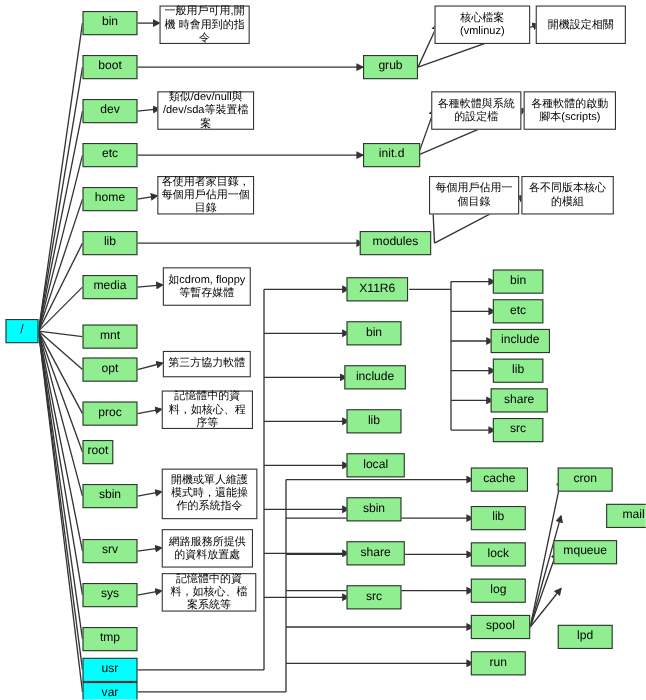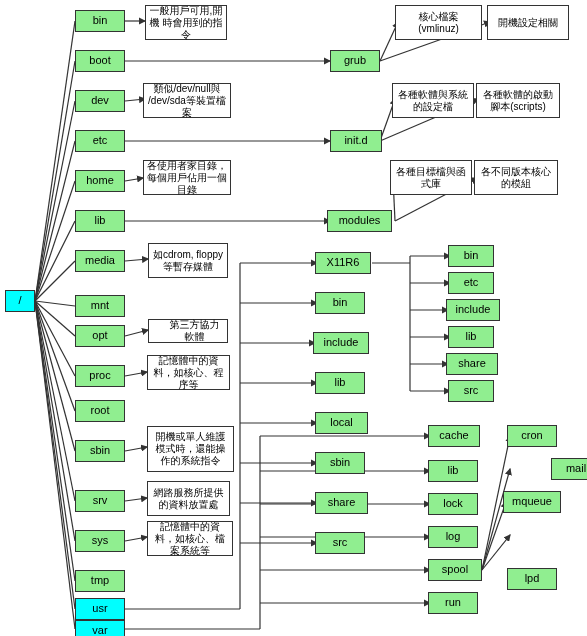--- a/index.html
+++ b/index.html
@@ -158,49 +158,49 @@
   <div class="node" style="left:75px;top:10px;width:50px;height:22px;">bin</div>
   <div class="node" style="left:75px;top:50px;width:50px;height:22px;">boot</div>
   <div class="node" style="left:75px;top:90px;width:50px;height:22px;">dev</div>
   <div class="node" style="left:75px;top:130px;width:50px;height:22px;">etc</div>
   <div class="node" style="left:75px;top:170px;width:50px;height:22px;">home</div>
   <div class="node" style="left:75px;top:210px;width:50px;height:22px;">lib</div>
   <div class="node" style="left:75px;top:250px;width:50px;height:22px;">media</div>
   <div class="node" style="left:75px;top:295px;width:50px;height:22px;">mnt</div>
   <div class="node" style="left:75px;top:325px;width:50px;height:22px;">opt</div>
   <div class="node" style="left:75px;top:365px;width:50px;height:22px;">proc</div>
-  <div class="node" style="left:75px;top:400px;width:50px;height:22px;">root</div>
+  <div class="node" style="left:75px;top:400px;width:28px;height:22px;">root</div>
   <div class="node" style="left:75px;top:440px;width:50px;height:22px;">sbin</div>
   <div class="node" style="left:75px;top:490px;width:50px;height:22px;">srv</div>
   <div class="node" style="left:75px;top:530px;width:50px;height:22px;">sys</div>
   <div class="node" style="left:75px;top:570px;width:50px;height:22px;">tmp</div>
   <div class="node cyan" style="left:75px;top:598px;width:50px;height:22px;">usr</div>
   <div class="node cyan" style="left:75px;top:620px;width:50px;height:22px;">var</div>
 
   <div class="node white" style="left:145px;top:5px;width:82px;height:35px;font-size:10px;">一般用戶可用,開機
 時會用到的指令</div>
   <div class="node white" style="left:143px;top:83px;width:88px;height:35px;font-size:10px;">類似/dev/null與
 /dev/sda等裝置檔案</div>
   <div class="node white" style="left:143px;top:160px;width:88px;height:35px;font-size:10px;">各使用者家目錄，每個用戶佔用一個目錄</div>
   <div class="node white" style="left:148px;top:243px;width:80px;height:35px;font-size:10px;">如cdrom, floppy等暫存媒體</div>
-  <div class="node white" style="left:148px;top:319px;width:80px;height:24px;font-size:10px;padding-left:16px;">第三方協力軟體</div>
+  <div class="node white" style="left:148px;top:319px;width:80px;height:24px;font-size:10px;">第三方協力軟體</div>
   <div class="node white" style="left:147px;top:355px;width:83px;height:35px;font-size:10px;">記憶體中的資料，如核心、程序等</div>
   <div class="node white" style="left:147px;top:426px;width:87px;height:46px;font-size:10px;">開機或單人維護模式時，還能操作的系統指令</div>
   <div class="node white" style="left:147px;top:481px;width:83px;height:35px;font-size:10px;">網路服務所提供的資料放置處</div>
   <div class="node white" style="left:147px;top:521px;width:86px;height:35px;font-size:10px;">記憶體中的資料，如核心、檔案系統等</div>
 
   <div class="node" style="left:330px;top:50px;width:50px;height:22px;">grub</div>
   <div class="node" style="left:330px;top:130px;width:52px;height:22px;">init.d</div>
   <div class="node" style="left:327px;top:210px;width:65px;height:22px;">modules</div>
 
   <div class="node white" style="left:395px;top:5px;width:87px;height:35px;font-size:10px;">核心檔案(vmlinuz)</div>
   <div class="node white" style="left:487px;top:5px;width:82px;height:35px;font-size:10px;">開機設定相關</div>
   <div class="node white" style="left:476px;top:83px;width:84px;height:35px;font-size:10px;">各種軟體的啟動腳本(scripts)</div>
   <div class="node white" style="left:392px;top:83px;width:82px;height:35px;font-size:10px;">各種軟體與系統的設定檔</div>
-  <div class="node white" style="left:390px;top:160px;width:82px;height:35px;font-size:10px;">各種目標檔與函式庫</div>
+  <div class="node white" style="left:390px;top:160px;width:82px;height:35px;font-size:10px;">每個用戶佔用一個目錄</div>
   <div class="node white" style="left:474px;top:160px;width:84px;height:35px;font-size:10px;">各不同版本核心的模組</div>
 
   <div class="node" style="left:315px;top:252px;width:56px;height:22px;">X11R6</div>
   <div class="node" style="left:315px;top:292px;width:50px;height:22px;">bin</div>
   <div class="node" style="left:313px;top:332px;width:56px;height:22px;">include</div>
   <div class="node" style="left:315px;top:372px;width:50px;height:22px;">lib</div>
   <div class="node" style="left:315px;top:412px;width:53px;height:22px;">local</div>
   <div class="node" style="left:315px;top:452px;width:50px;height:22px;">sbin</div>
   <div class="node" style="left:315px;top:492px;width:53px;height:22px;">share</div>
   <div class="node" style="left:315px;top:532px;width:50px;height:22px;">src</div>

